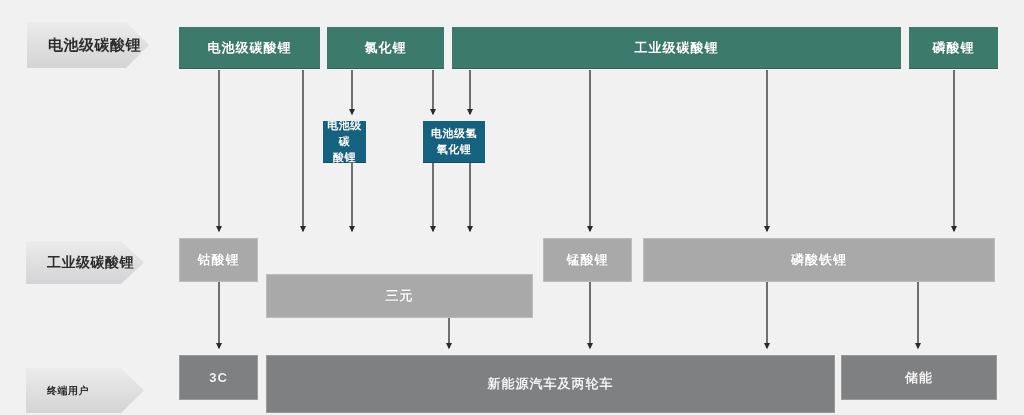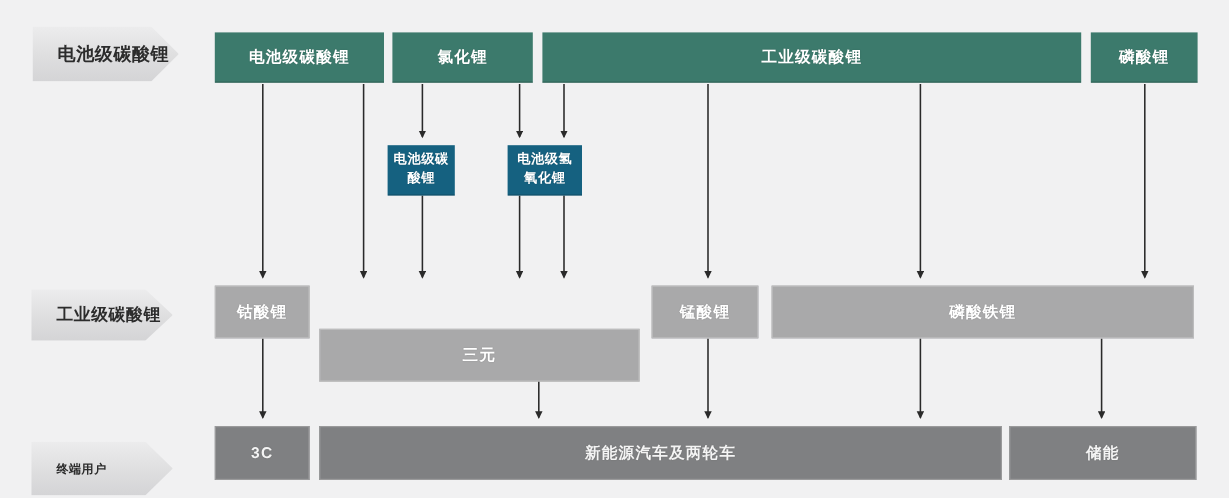--- a/index.html
+++ b/index.html
@@ -58,30 +58,30 @@
     letter-spacing: 0.5px;
     line-height: 1.45;
     white-space: pre-line;
   }
   
   .b-bgc   { left: 179px; top: 27px; width: 141px; height: 42px; text-align: center; }
   .b-licl  { left: 327px; top: 27px; width: 117px; height: 42px; }
   .b-ind   { left: 452px; top: 27px; width: 449px; height: 42px; }
   .b-lipo  { left: 909px; top: 27px; width: 89px;  height: 42px; }
   
-  .b-sm-carb { left: 323px; top: 121px; width: 56px; height: 42px; }
+  .b-sm-carb { left: 323px; top: 121px; width: 43px; height: 42px; }
   .b-sm-hydr { left: 423px; top: 121px; width: 62px; height: 42px; }
   
   .b-lco  { left: 179px; top: 238px; width: 79px;  height: 44px; }
   .b-tern { left: 266px; top: 238px; width: 267px; height: 44px; margin-top: 36px; }
   .b-lmo  { left: 543px; top: 238px; width: 89px;  height: 44px; }
   .b-lfp  { left: 643px; top: 238px; width: 352px; height: 44px; }
   
   .b-3c   { left: 179px; top: 355px; width: 79px;  height: 45px; }
-  .b-nev  { left: 266px; top: 355px; width: 569px; height: 45px; }
+  .b-nev  { left: 266px; top: 355px; width: 569px; height: 58px; }
   .b-ess  { left: 841px; top: 355px; width: 156px; height: 45px; }
 </style>
 </head>
 <body>
 
 <div class="canvas">
 
   <svg class="arrow-layer" width="1024" height="415" viewBox="0 0 1024 415" xmlns="http://www.w3.org/2000/svg">
     <defs>
       <marker id="ah" markerWidth="9" markerHeight="9" refX="5.2" refY="3.1" orient="auto" markerUnits="userSpaceOnUse">

